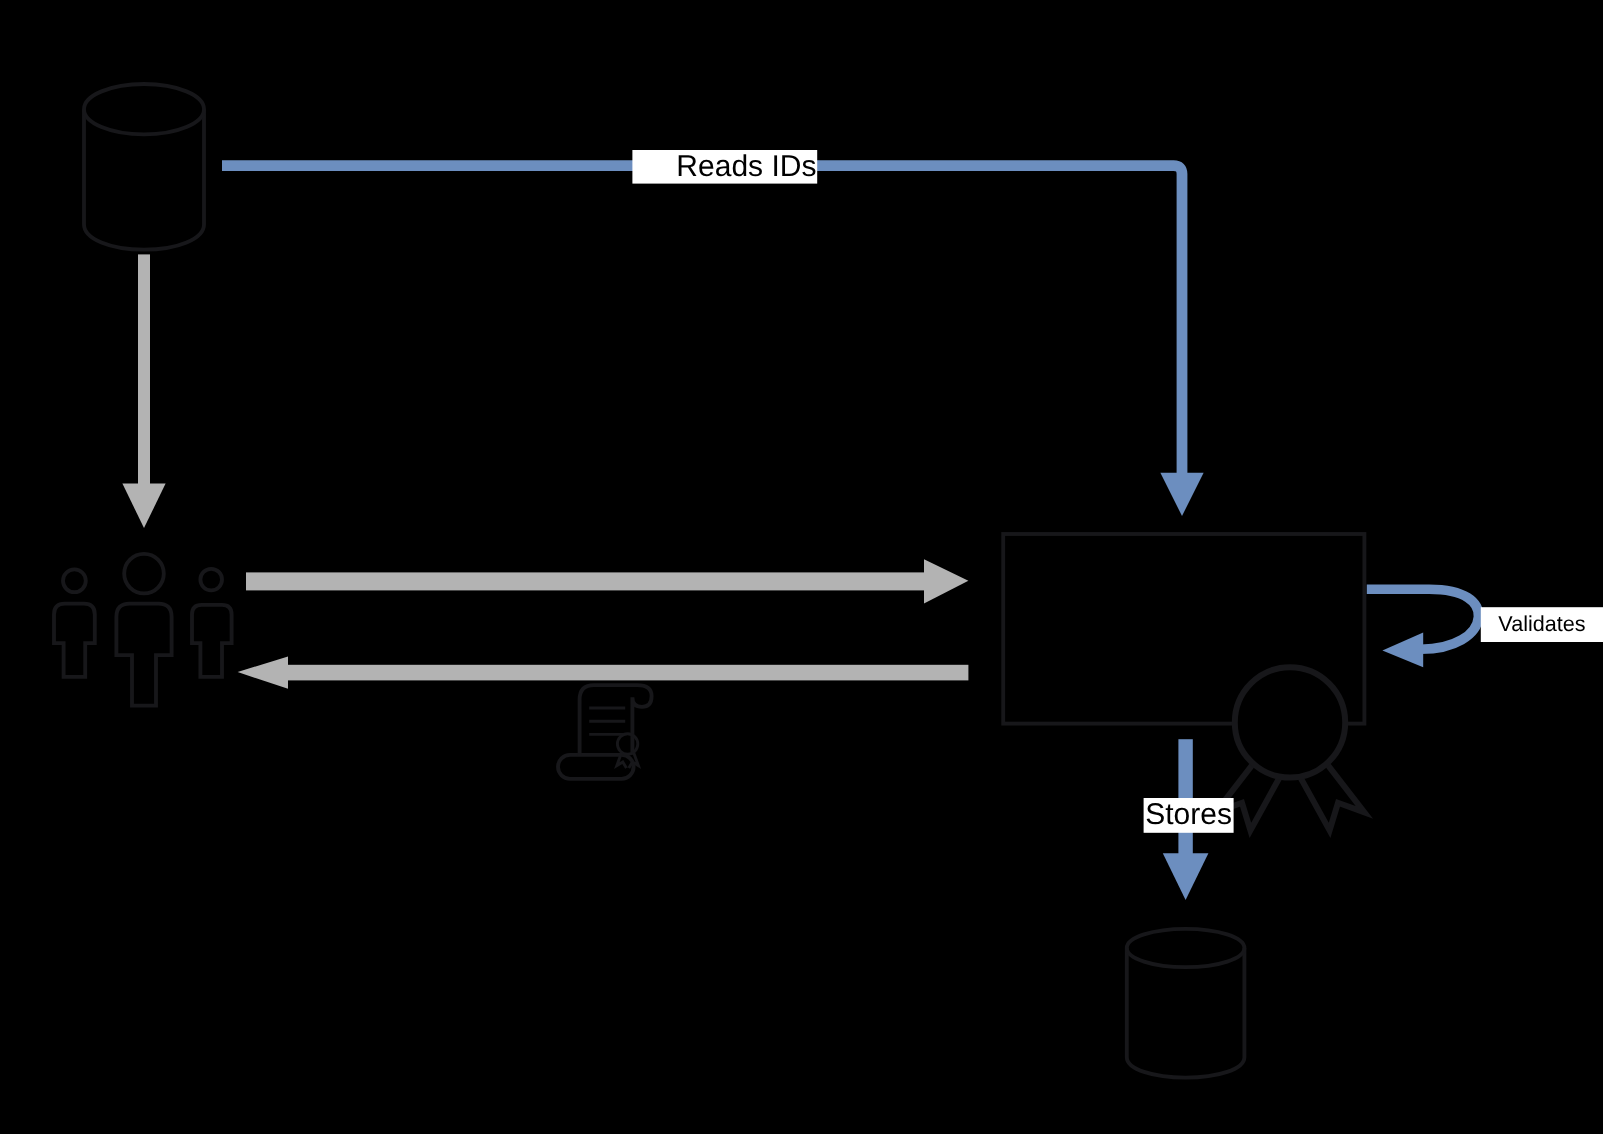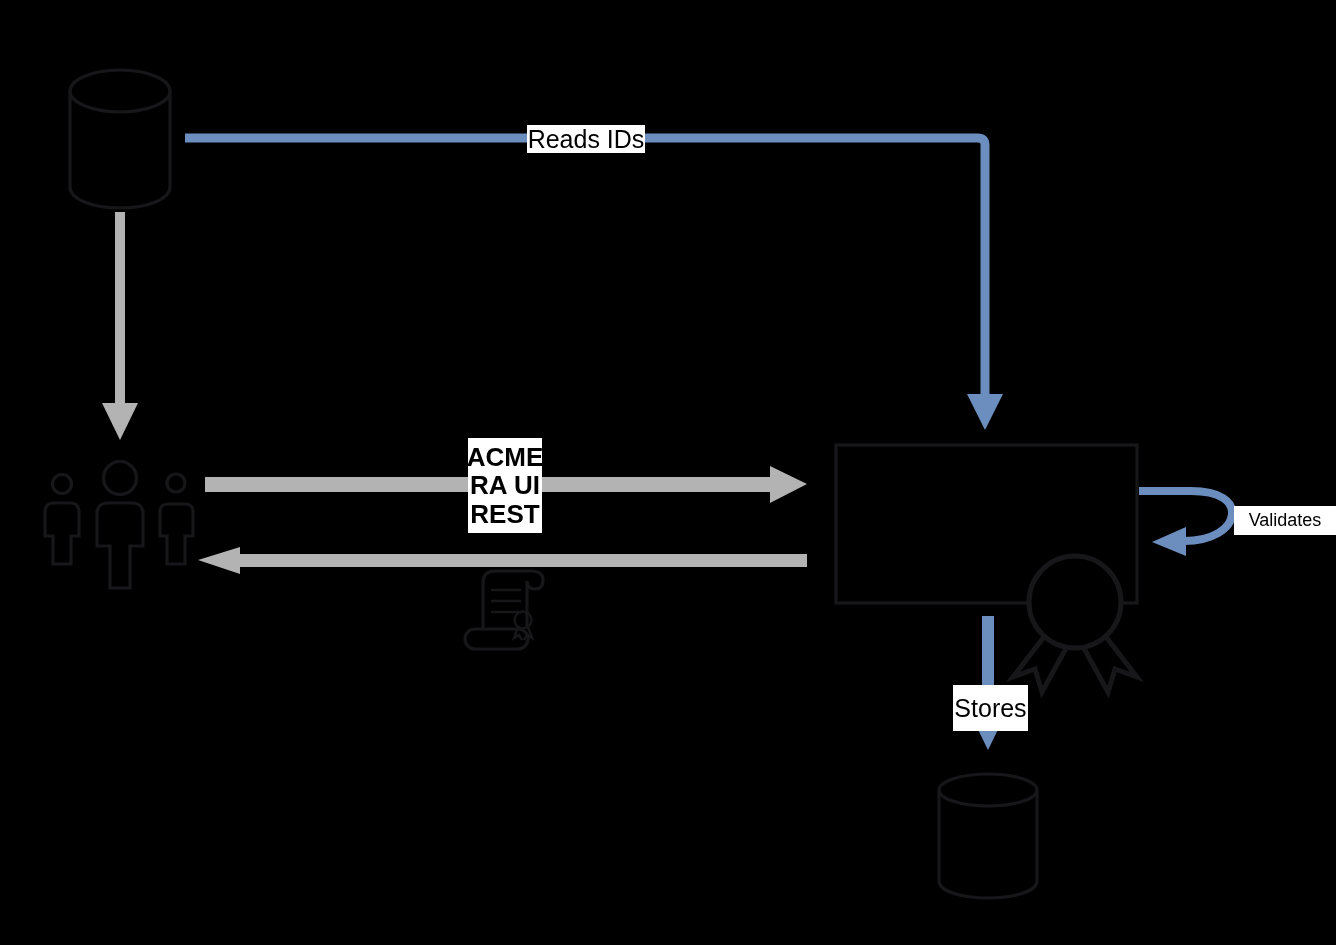--- a/index.html
+++ b/index.html
@@ -111,26 +111,21 @@
       <rect class="blue-head" x="982" y="616" width="12" height="97"></rect>
       <polygon class="blue-head" points="969,711 1007,711 988,750"></polygon>
     </g>
 
     <g>
       <path class="shape" d="M939,790 L939,881 C939,891 961,898 988,898 C1015,898 1037,891 1037,881 L1037,790"></path>
       <ellipse class="shape" cx="988" cy="790" rx="49" ry="16"></ellipse>
     </g>
   </svg>
 
-  <div class="label-chip" id="label-reads-ids" style="left:527px;top:125px;width:118px;height:28px;">Reads IDs</div>
+  <div class="label-chip" id="label-reads-ids" style="left:527px;top:125px;width:118px;height:28px;padding-left:36px;">Reads IDs</div>
 
 
-  <div class="label-chip" id="label-acme" style="left:468px;top:438px;width:74px;height:95px;">
-    <div>ACME</div>
-    <div>RA UI</div>
-    <div>REST</div>
-  </div>
 
   <div class="label-chip" id="label-validates" style="left:1234px;top:506px;width:102px;height:29px;">Validates</div>
 
-  <div class="label-chip" id="label-stores" style="left:953px;top:685px;width:75px;height:46px;">Stores</div>
+  <div class="label-chip" id="label-stores" style="left:953px;top:665px;width:75px;height:29px;">Stores</div>
 
 </div>
 
 </body></html>

